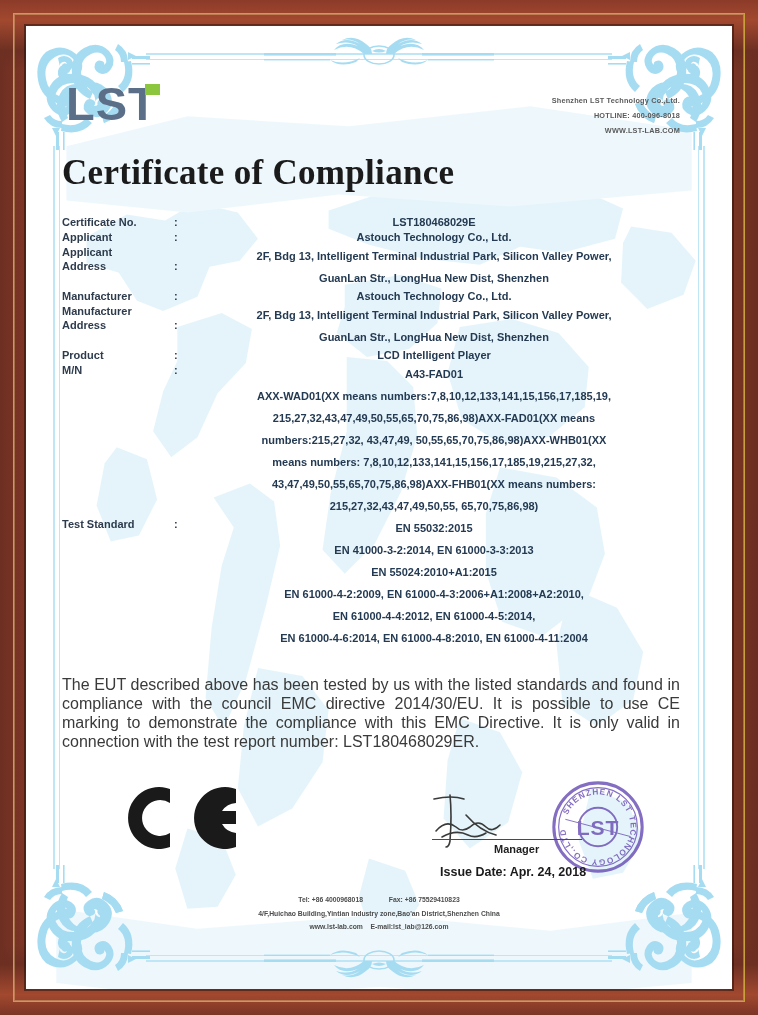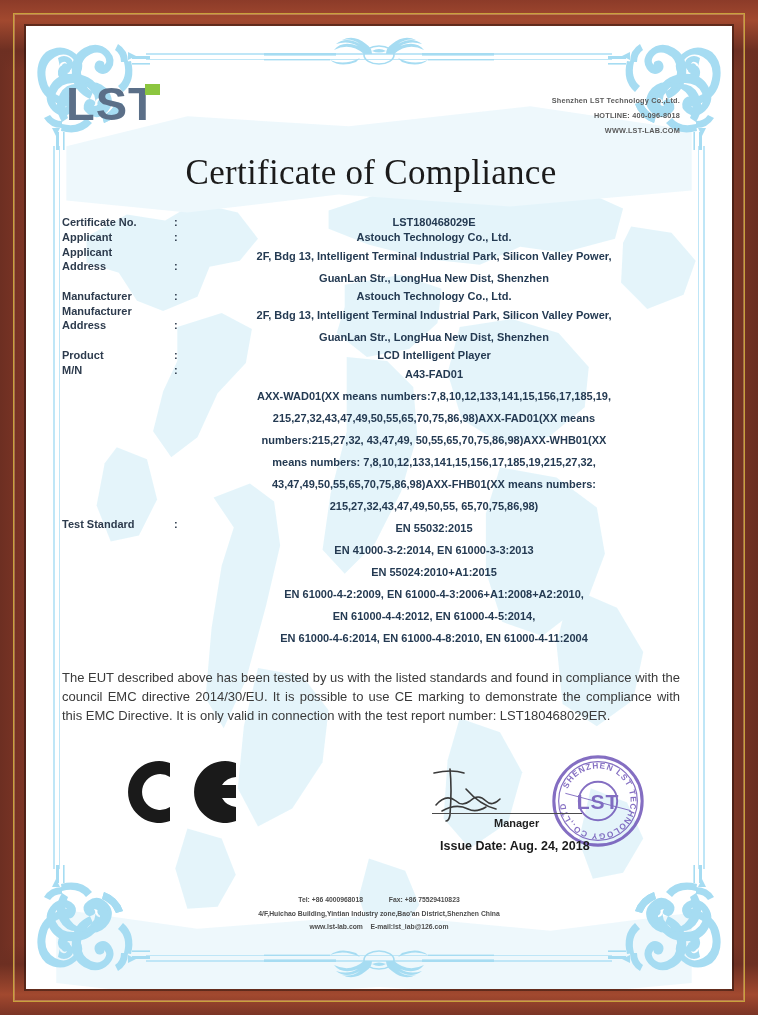--- a/index.html
+++ b/index.html
@@ -57,34 +57,34 @@
   .content{position:relative;z-index:5;padding:56px 52px 0 36px;}
 
   .topbar{display:flex;align-items:flex-start;justify-content:space-between;}
   .logo{font-family:"Liberation Sans",sans-serif;font-weight:700;font-size:47px;
         letter-spacing:1px;color:#5b6f88;line-height:.95;position:relative;
         padding-left:4px;}
   .logo .tick{position:absolute;right:-2px;top:2px;width:15px;height:11px;background:#8cc63f;}
   .company{text-align:right;font-size:7.3px;color:#5a5a5a;line-height:2.05;
            letter-spacing:.2px;font-weight:600;padding-top:12px;}
 
-  .title{text-align:center;font-family:"Liberation Serif",serif;font-weight:400;
+  .title{text-align:left;font-family:"Liberation Serif",serif;font-weight:700;
          font-size:35px;color:#1b1b1b;margin:14px 0 22px 0;letter-spacing:.3px;}
 
   table.fields{width:100%;border-collapse:collapse;}
   table.fields td{vertical-align:top;padding:0;}
   .lbl{width:112px;font-size:11px;font-weight:700;color:#2d3b4d;line-height:15px;padding-bottom:7px;}
   .col{width:14px;font-size:11px;font-weight:700;color:#2d3b4d;line-height:15px;padding-bottom:7px;}
   .val{font-size:11px;font-weight:700;color:#243a52;line-height:15px;padding-bottom:7px;text-align:center;}
   .val.multi{line-height:22px;}
   .col.mid{vertical-align:middle;}
   .lbl.two{line-height:14.6px;}
 
-  .para{font-size:13px;color:#3a3a3a;line-height:19px;text-align:justify;
-        margin-top:19px;}
+  .para{font-size:16px;color:#3a3a3a;line-height:19px;text-align:justify;
+        margin-top:26px;}
 
   
   .signrow{position:relative;margin-top:26px;height:112px;}
   .ce{position:absolute;left:62px;top:6px;}
   .ce svg{display:block;}
   .sigbox{position:absolute;right:26px;top:0;width:250px;height:112px;}
   .stamp{position:absolute;right:8px;top:2px;width:96px;height:96px;}
   .sigline{position:absolute;left:28px;top:62px;width:150px;height:1px;background:#4a4a4a;}
   .scribble{position:absolute;left:22px;top:14px;width:130px;height:60px;}
   .manager{position:absolute;left:90px;top:66px;font-size:11px;font-weight:700;color:#1f1f1f;text-align:center;}
@@ -383,21 +383,21 @@
               <path d="M8 8 q18 -4 30 0"></path>
               <path d="M24 4 q2 20 0 46 q-1 6 -4 6"></path>
               <path d="M10 40 q10 -12 20 -4 q6 6 14 0 q8 -8 16 0 q6 6 14 -2"></path>
               <path d="M16 46 q14 -8 26 -2 q8 4 18 -2"></path>
               <path d="M40 24 q14 16 30 20"></path>
             </g>
           </svg>
 
           <div class="sigline"></div>
           <div class="manager">Manager</div>
-          <div class="issue">Issue Date: Aug. 24, 2018</div>
+          <div class="issue">Issue Date: Apr. 24, 2018</div>
         </div>
       </div>
     </div>
 
     <div class="footer">
       <div class="l1">
         <span>Tel: +86 4000968018</span>
         <span>Fax: +86 75529410823</span>
       </div>
       <div>4/F,Huichao Building,Yintian Industry zone,Bao'an District,Shenzhen China</div>

